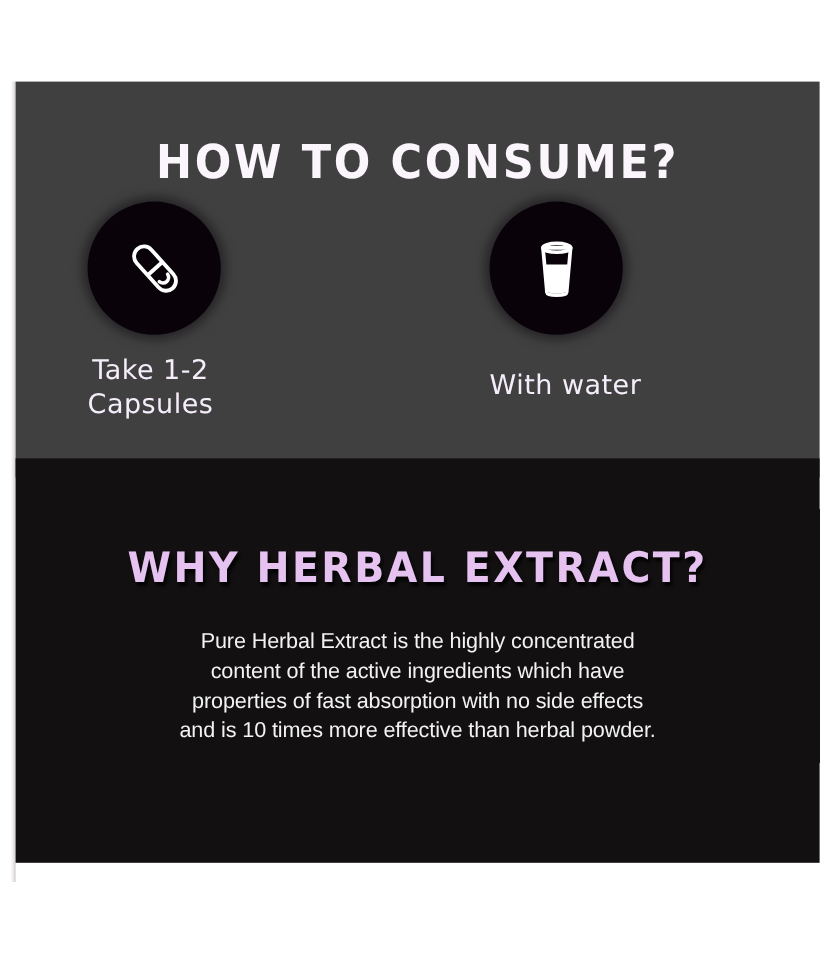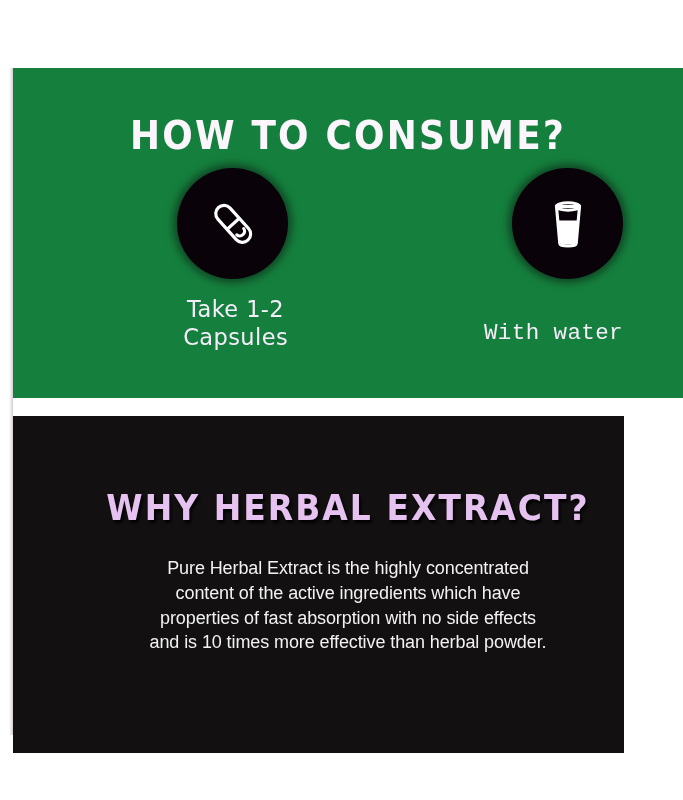--- a/index.html
+++ b/index.html
@@ -23,21 +23,21 @@
     background: #ffffff;
   }
 
   
   .purple-panel {
     position: absolute;
     left: 13px;
     top: 68px;
     width: 670px;
     height: 330px;
-    background: #15803d;
+    background: #404040;
     overflow: hidden;
   }
 
   .panel-title {
     position: absolute;
     left: 0;
     top: 22px;
     width: 670px;
     text-align: center;
     color: #FBF5FC;
@@ -60,21 +60,21 @@
     display: flex;
     flex-direction: row;
     align-items: flex-start;
     justify-content: space-around;
   }
 
   .step {
     width: 215px;
     display: flex;
     flex-direction: column;
-    align-items: flex-end;
+    align-items: flex-start;
   }
 
   .step-circle {
     width: 111px;
     height: 111px;
     border-radius: 50%;
     background: #090309;
     display: flex;
     align-items: center;
     justify-content: center;
@@ -86,28 +86,28 @@
   .step-label {
     margin-top: 16px;
     text-align: center;
     color: #F6EDFB;
     font-family: "DejaVu Sans", sans-serif;
     font-size: 22.5px;
     line-height: 1.26;
     letter-spacing: 0.4px;
     white-space: pre-line;
   }
-  .step-label.single { margin-top: 40px; font-family: Liberation Mono, monospace; }
+  .step-label.single { margin-top: 28px; }
 
   
   .black-panel {
     position: absolute;
     left: 13px;
-    top: 416px;
-    width: 611px;
+    top: 382px;
+    width: 670px;
     height: 337px;
     background: #121011;
     overflow: hidden;
   }
 
   .black-heading {
     position: absolute;
     left: 0;
     top: 46px;
     width: 670px;

